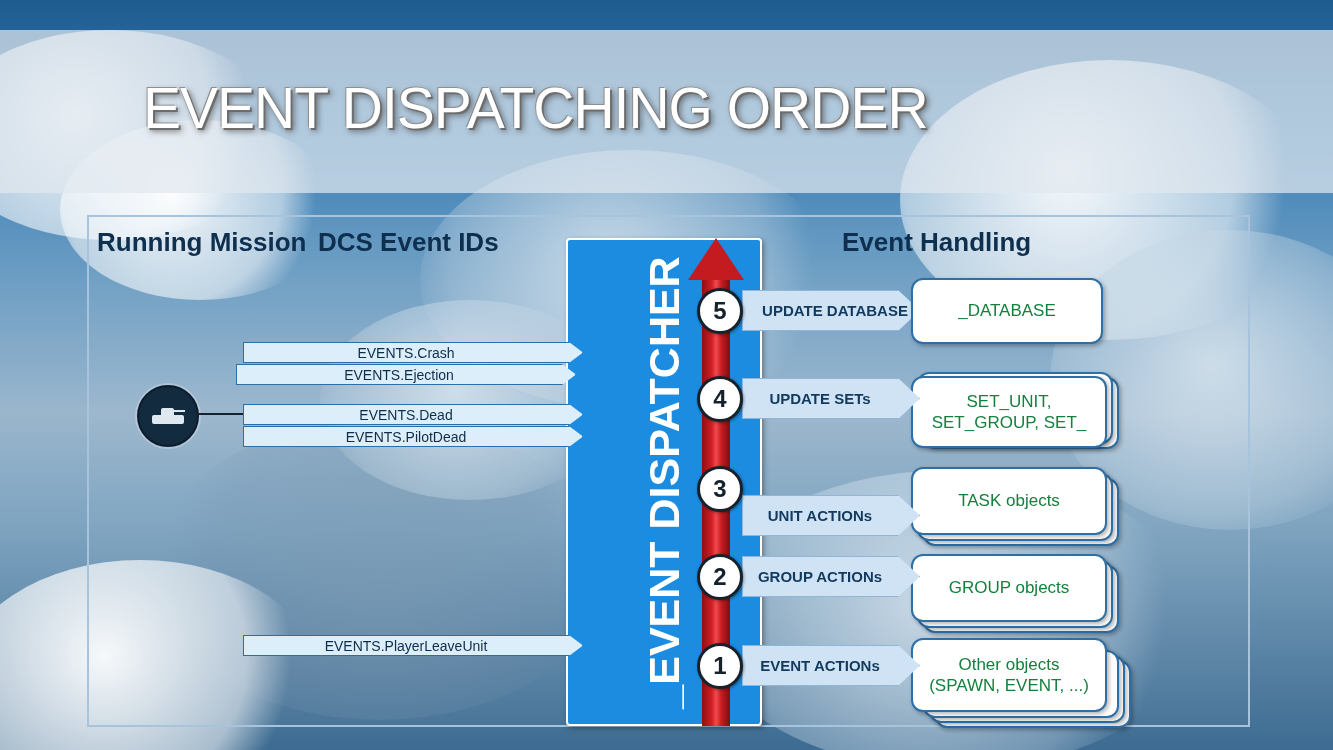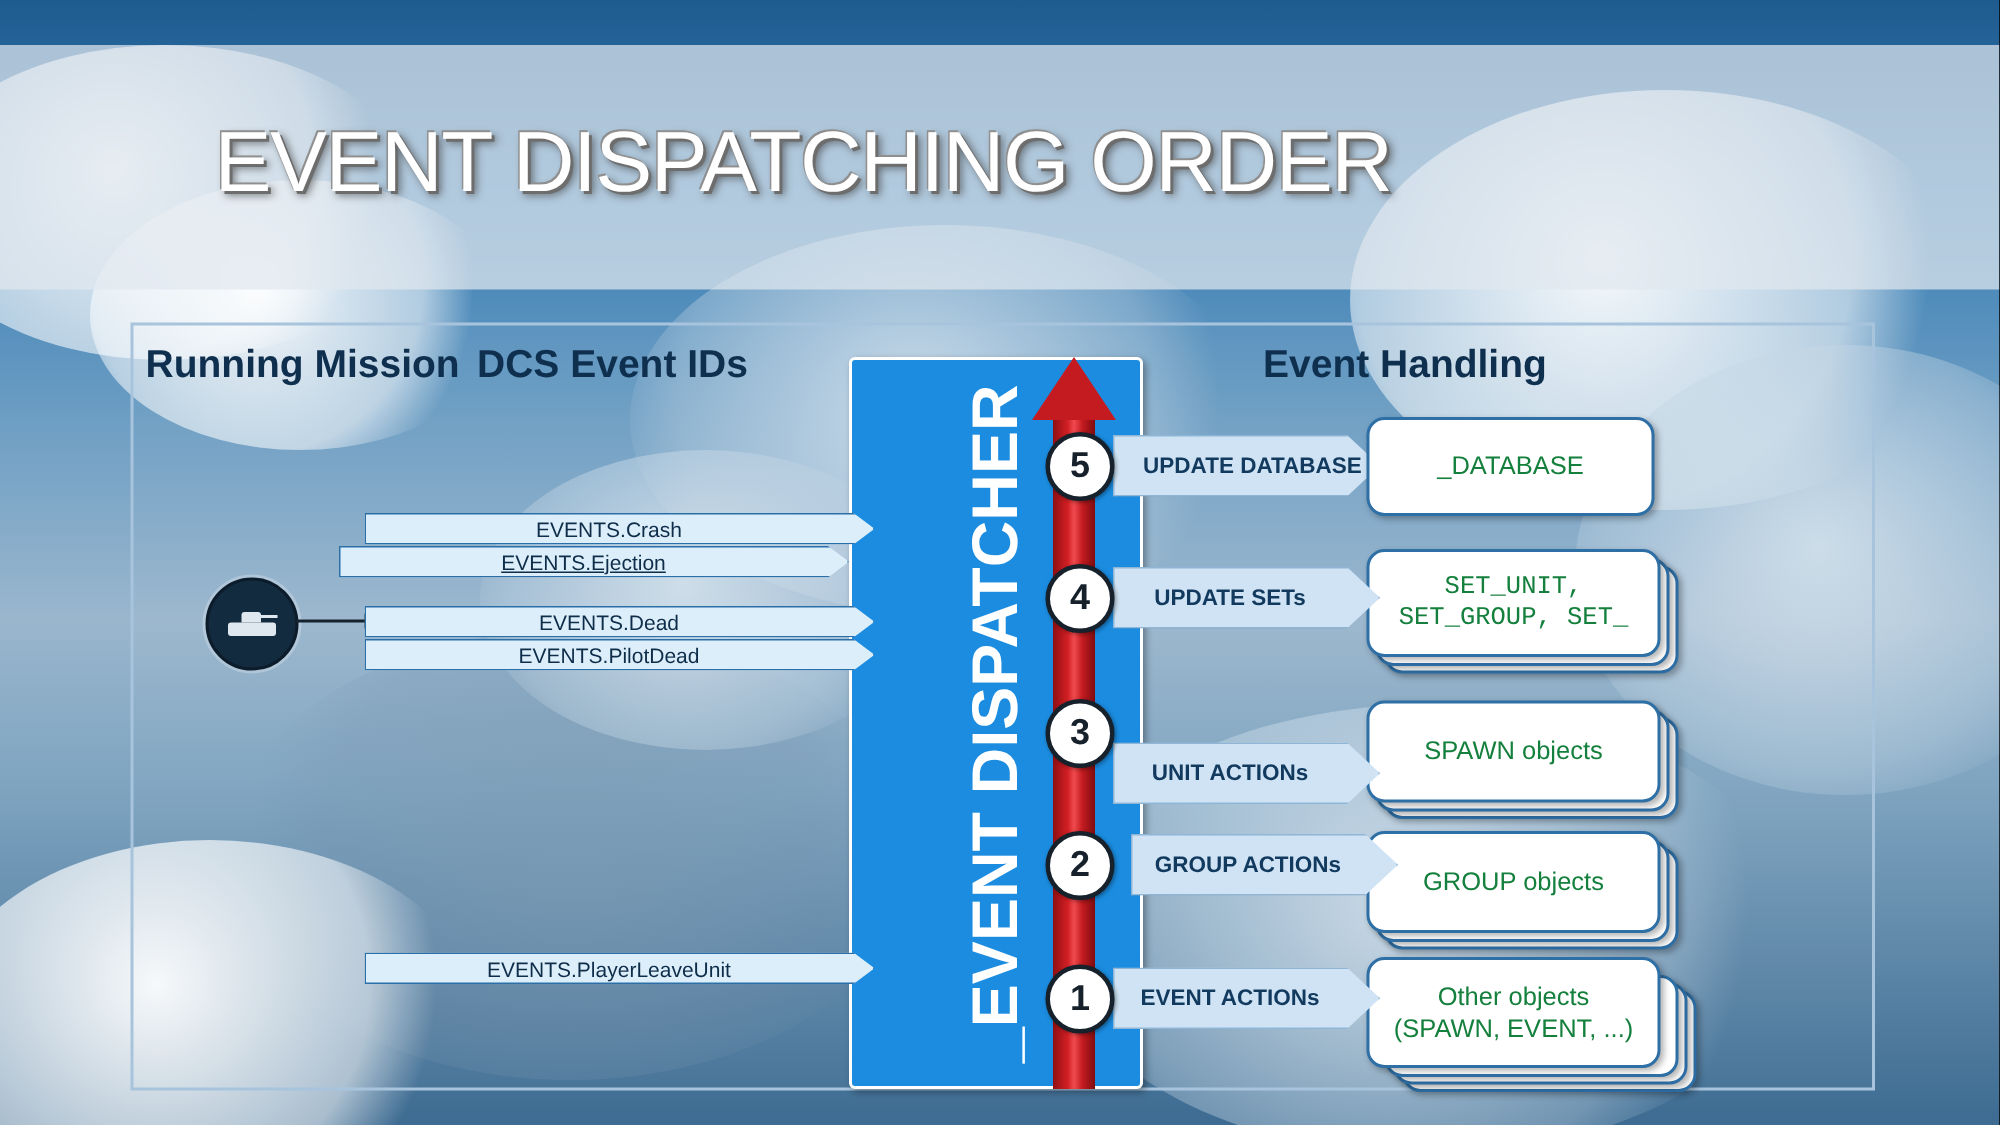--- a/index.html
+++ b/index.html
@@ -284,48 +284,48 @@
   <div id="unit-icon">
     <div class="tank">
       <div class="hull"></div>
       <div class="turret"></div>
       <div class="barrel"></div>
     </div>
   </div>
   <div id="unit-line"></div>
 
   <div class="evt-arrow" style="left:243px; top:342px; width:340px;">EVENTS.Crash</div>
-  <div class="evt-arrow" style="left:226px; top:364px; width:340px;text-decoration:underline;">EVENTS.Ejection</div>
+  <div class="evt-arrow" style="left:236px; top:364px; width:340px;">EVENTS.Ejection</div>
   <div class="evt-arrow" style="left:243px; top:426px; width:340px;">EVENTS.PilotDead</div>
   <div class="evt-arrow" style="left:243px; top:404px; width:340px;">EVENTS.Dead</div>
   <div class="evt-arrow" style="left:243px; top:635px; width:340px;">EVENTS.PlayerLeaveUnit</div>
 
   <div class="act-arrow" style="left:742px; top:290px; width:178px;padding-left:30px;">UPDATE DATABASE</div>
   <div class="num-circle" style="left:697px; top:288px;">5</div>
   <div class="obj-card" style="left:911px; top:278px; width:192px; height:66px;">_DATABASE</div>
 
   <div class="obj-card stack-shadow" style="left:923px; top:377px; width:196px; height:72px;"></div>
   <div class="obj-card stack-shadow" style="left:917px; top:372px; width:196px; height:72px;"></div>
-  <div class="obj-card" style="left:911px; top:366px; width:196px; height:72px; flex-direction:column;font-family:Liberation Mono, monospace;">
+  <div class="obj-card" style="left:911px; top:376px; width:196px; height:72px; flex-direction:column;">
     <div>SET_UNIT,</div>
     <div>SET_GROUP,  SET_</div>
   </div>
   <div class="act-arrow" style="left:742px; top:378px; width:178px;">UPDATE SETs</div>
   <div class="num-circle" style="left:697px; top:376px;">4</div>
 
   <div class="obj-card stack-shadow" style="left:923px; top:478px; width:196px; height:68px;"></div>
   <div class="obj-card stack-shadow" style="left:917px; top:473px; width:196px; height:68px;"></div>
-  <div class="obj-card" style="left:911px; top:467px; width:196px; height:68px;">SPAWN objects</div>
+  <div class="obj-card" style="left:911px; top:467px; width:196px; height:68px;">TASK objects</div>
   <div class="act-arrow" style="left:742px; top:469px; width:178px;margin-top:26px;">UNIT ACTIONs</div>
   <div class="num-circle" style="left:697px; top:466px;">3</div>
 
   <div class="obj-card stack-shadow" style="left:923px; top:565px; width:196px; height:68px;"></div>
   <div class="obj-card stack-shadow" style="left:917px; top:560px; width:196px; height:68px;"></div>
   <div class="obj-card" style="left:911px; top:554px; width:196px; height:68px;">GROUP  objects</div>
-  <div class="act-arrow" style="left:742px; top:556px; width:178px;margin-left:12px;">GROUP ACTIONs</div>
+  <div class="act-arrow" style="left:742px; top:556px; width:178px;">GROUP ACTIONs</div>
   <div class="num-circle" style="left:697px; top:554px;">2</div>
 
   <div class="obj-card stack-shadow" style="left:935px; top:660px; width:196px; height:68px;"></div>
   <div class="obj-card stack-shadow" style="left:929px; top:655px; width:196px; height:68px;"></div>
   <div class="obj-card stack-shadow" style="left:923px; top:650px; width:196px; height:68px;"></div>
   <div class="obj-card" style="left:911px; top:638px; width:196px; height:74px; flex-direction:column;">
     <div>Other objects</div>
     <div>(SPAWN, EVENT, ...)</div>
   </div>
   <div class="act-arrow" style="left:742px; top:645px; width:178px;">EVENT ACTIONs</div>

